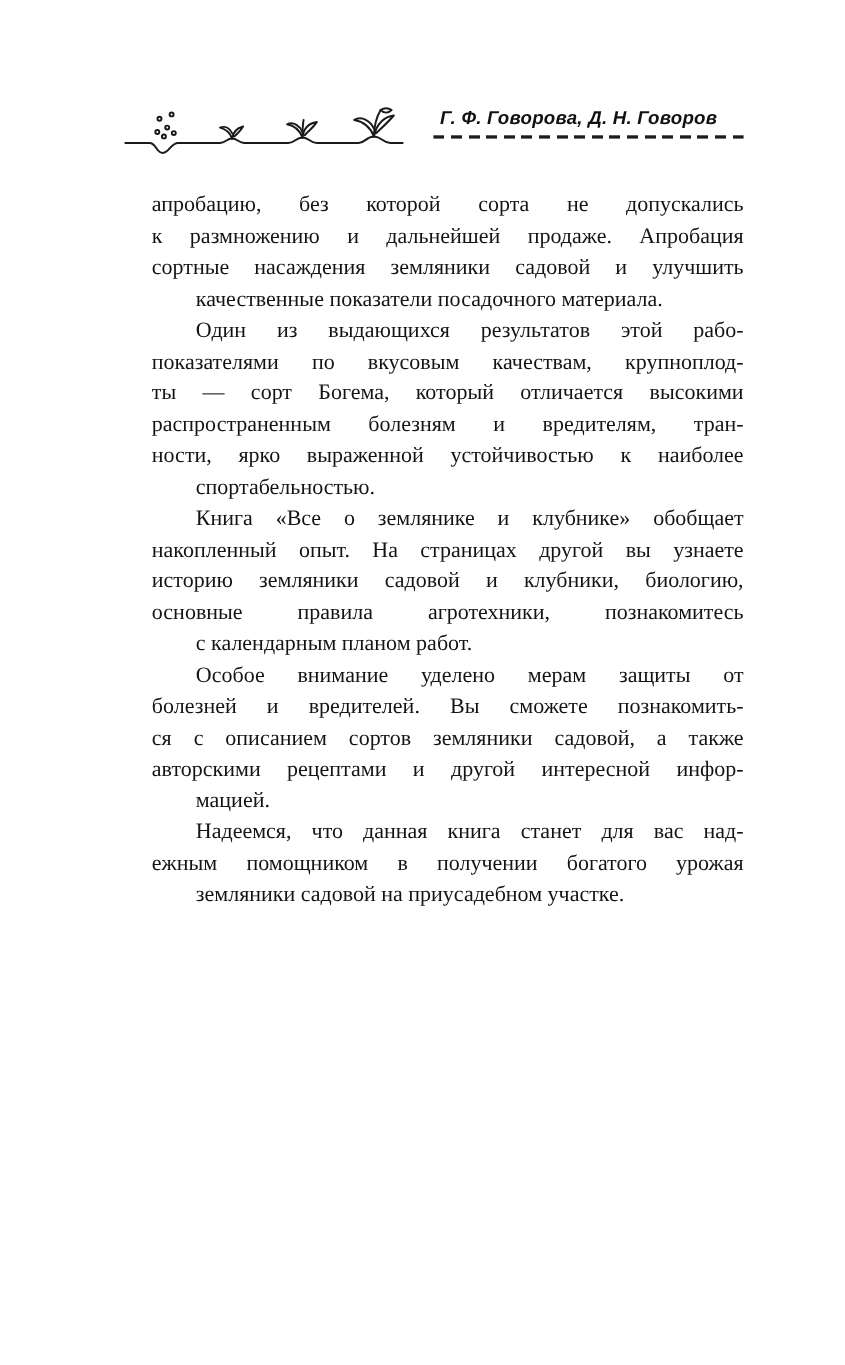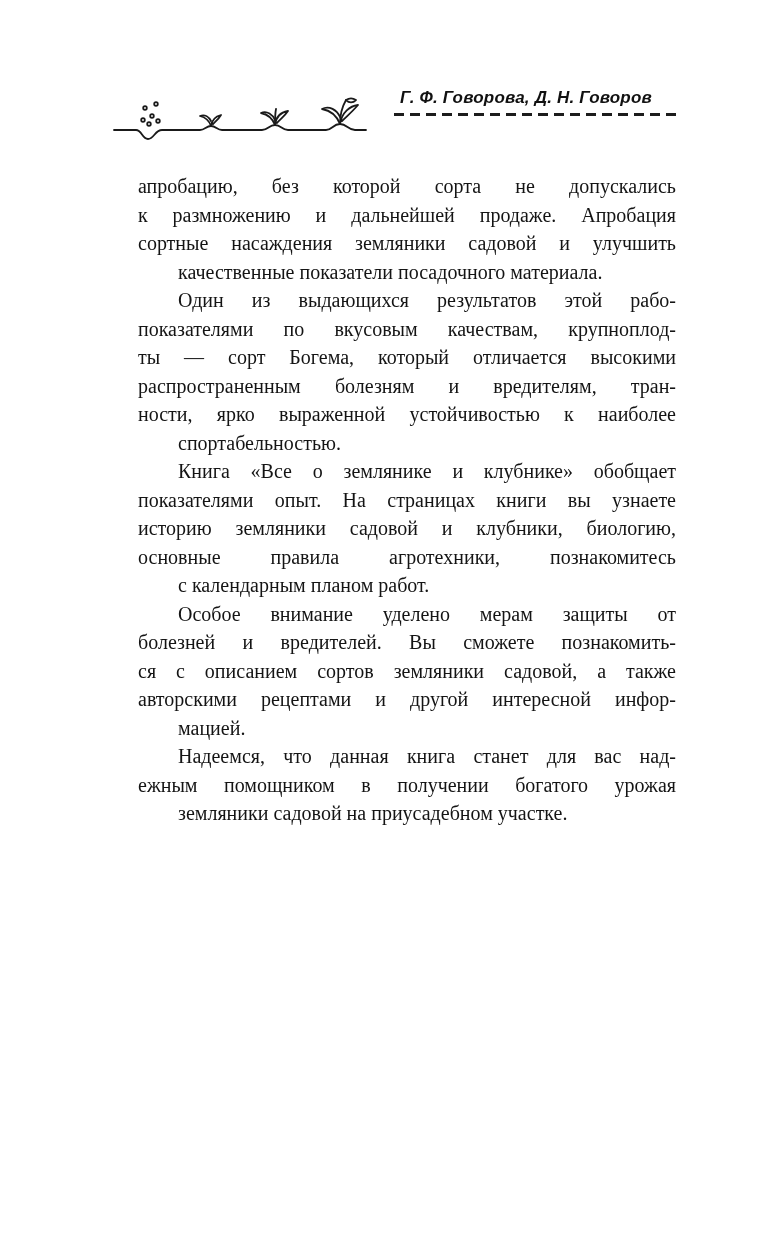--- a/index.html
+++ b/index.html
@@ -14,21 +14,21 @@
     overflow: hidden;
   }
 
   
   .header {
     position: absolute;
     left: 112px;
     top: 88px;
     width: 564px;
     display: flex;
-    align-items: flex-start;
+    align-items: center;
   }
   .ornament-svg {
     width: 256px;
     height: 56px;
     flex: 0 0 auto;
     display: block;
   }
   .header-right {
     flex: 1;
     display: flex;
@@ -124,21 +124,21 @@
       <div class="paragraph">
         <div class="line indent">Один из выдающихся результатов этой рабо-</div>
         <div class="line">показателями по вкусовым качествам, крупноплод-</div>
         <div class="line">ты — сорт Богема, который отличается высокими</div>
         <div class="line">распространенным болезням и вредителям, тран-</div>
         <div class="line">ности, ярко выраженной устойчивостью к наиболее</div>
         <div class="line last">спортабельностью.</div>
       </div>
       <div class="paragraph">
         <div class="line indent">Книга «Все о землянике и клубнике» обобщает</div>
-        <div class="line">показателями опыт. На страницах книги вы узнаете</div>
+        <div class="line">накопленный опыт. На страницах другой вы узнаете</div>
         <div class="line">историю земляники садовой и клубники, биологию,</div>
         <div class="line">основные правила агротехники, познакомитесь</div>
         <div class="line last">с календарным планом работ.</div>
       </div>
       <div class="paragraph">
         <div class="line indent">Особое внимание уделено мерам защиты от</div>
         <div class="line">болезней и вредителей. Вы сможете познакомить-</div>
         <div class="line">ся с описанием сортов земляники садовой, а также</div>
         <div class="line">авторскими рецептами и другой интересной инфор-</div>
         <div class="line last">мацией.</div>

